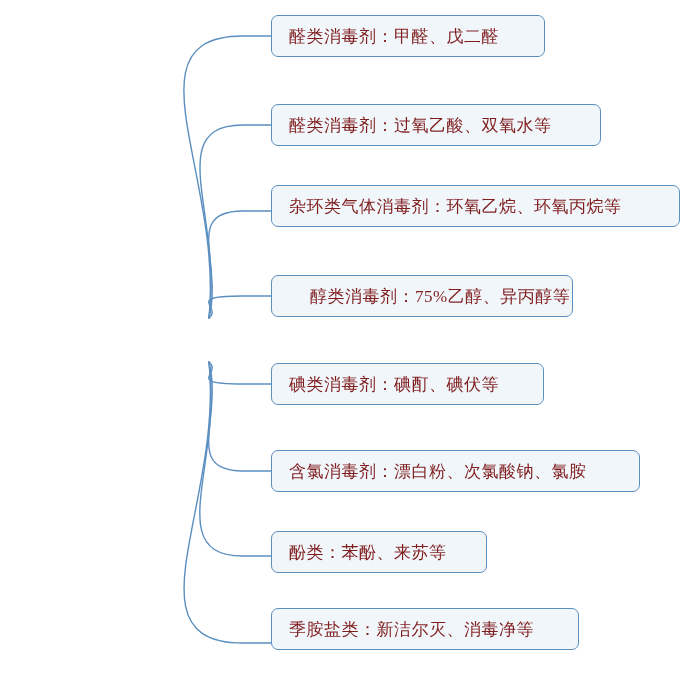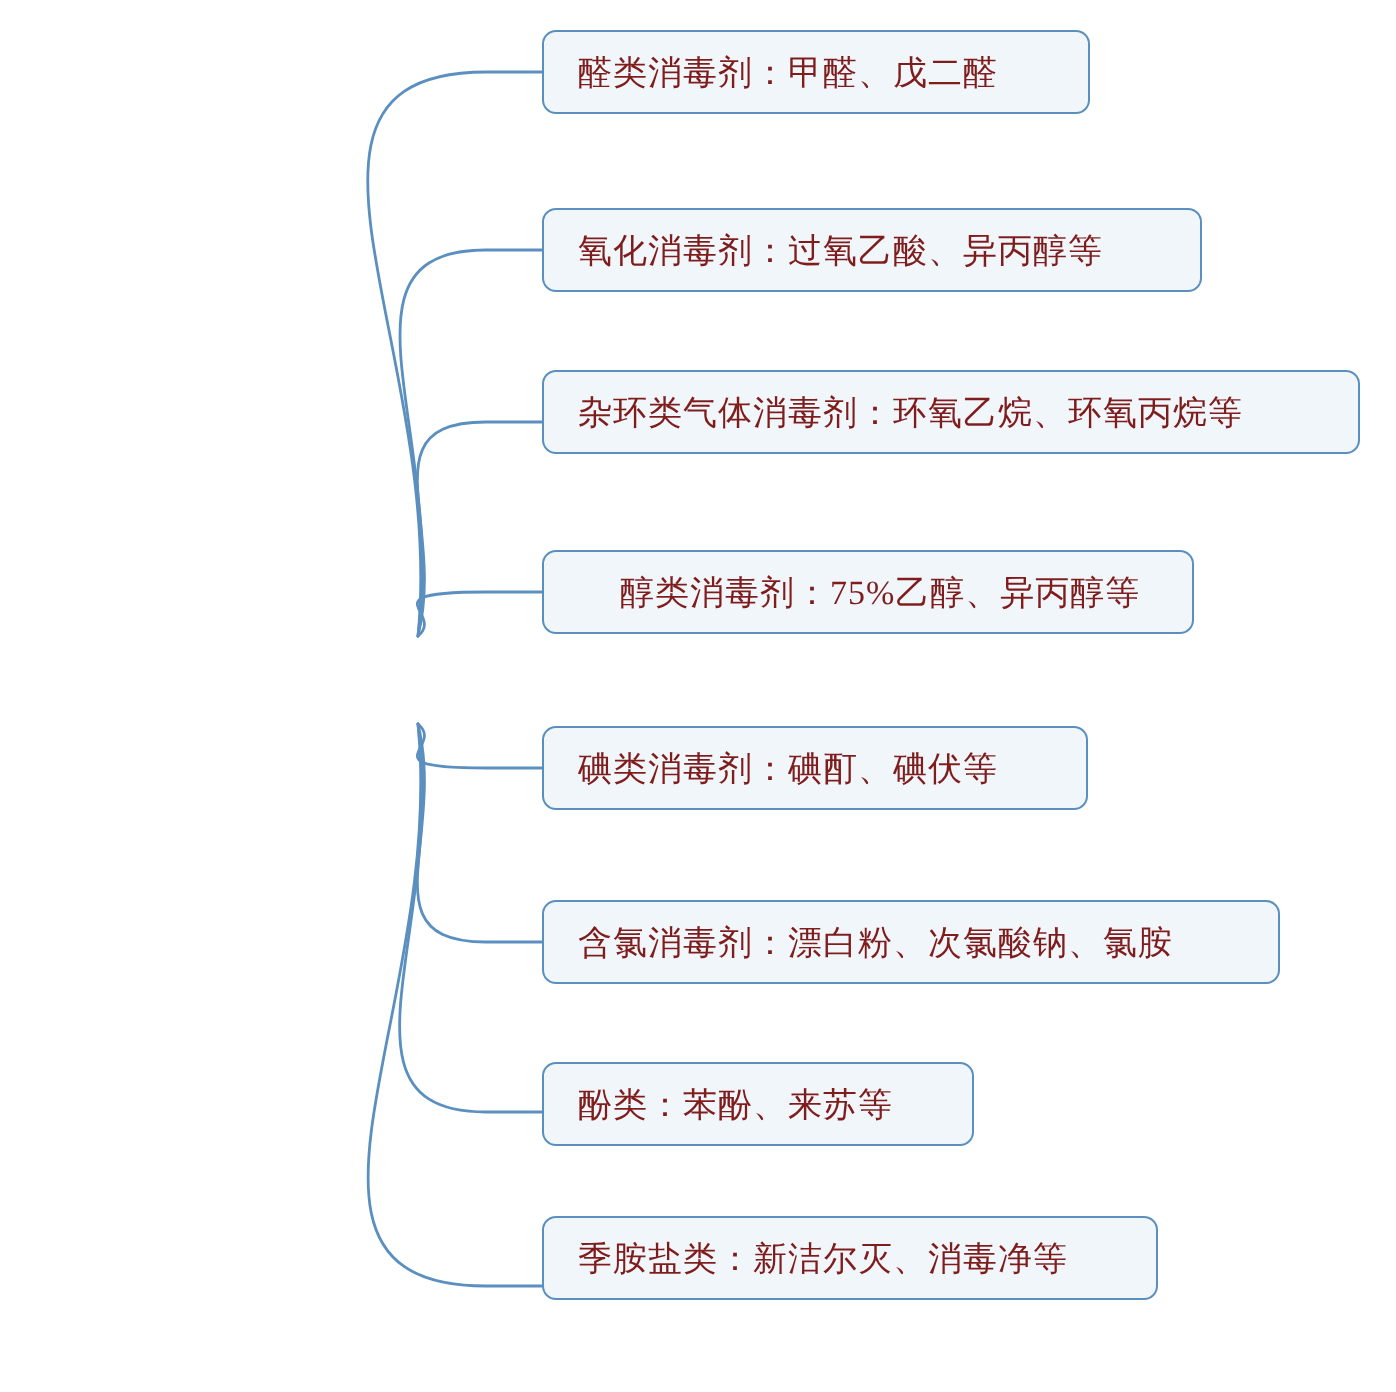--- a/index.html
+++ b/index.html
@@ -70,26 +70,26 @@
       <path d="M 209 362 C 223 463.365, 161.51999999999998 556, 243 556 L 271 556" fill="none" stroke="#5b8fc0" stroke-width="1.4" stroke-linecap="round"></path>
       <path d="M 209 362 C 223 504.5, 124.98 643, 243 643 L 271 643" fill="none" stroke="#5b8fc0" stroke-width="1.4" stroke-linecap="round"></path>
     </svg>
 
 
   <div id="branch-host">
       <div class="node branch-node" style="left: 271px; top: 15px; width: 274px; height: 42px;">
         <span class="node-label">醛类消毒剂：甲醛、戊二醛</span>
       </div>
       <div class="node branch-node" style="left: 271px; top: 104px; width: 330px; height: 42px;">
-        <span class="node-label">氧化消毒剂：过氧乙酸、异丙醇等</span>
+        <span class="node-label">醛类消毒剂：过氧乙酸、双氧水等</span>
       </div>
       <div class="node branch-node" style="left: 271px; top: 185px; width: 409px; height: 42px;">
         <span class="node-label">杂环类气体消毒剂：环氧乙烷、环氧丙烷等</span>
       </div>
-      <div class="node branch-node" style="left: 271px; top: 275px; width: 326px; height: 42px; padding-left: 38px;">
+      <div class="node branch-node" style="left: 271px; top: 275px; width: 302px; height: 42px; padding-left: 38px;">
         <span class="node-label">醇类消毒剂：75%乙醇、异丙醇等</span>
       </div>
       <div class="node branch-node" style="left: 271px; top: 363px; width: 273px; height: 42px;">
         <span class="node-label">碘类消毒剂：碘酊、碘伏等</span>
       </div>
       <div class="node branch-node" style="left: 271px; top: 450px; width: 369px; height: 42px;">
         <span class="node-label">含氯消毒剂：漂白粉、次氯酸钠、氯胺</span>
       </div>
       <div class="node branch-node" style="left: 271px; top: 531px; width: 216px; height: 42px;">
         <span class="node-label">酚类：苯酚、来苏等</span>

